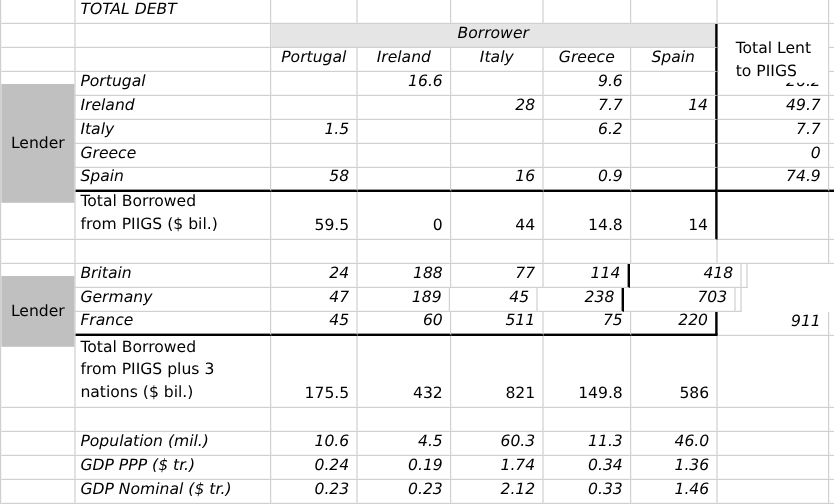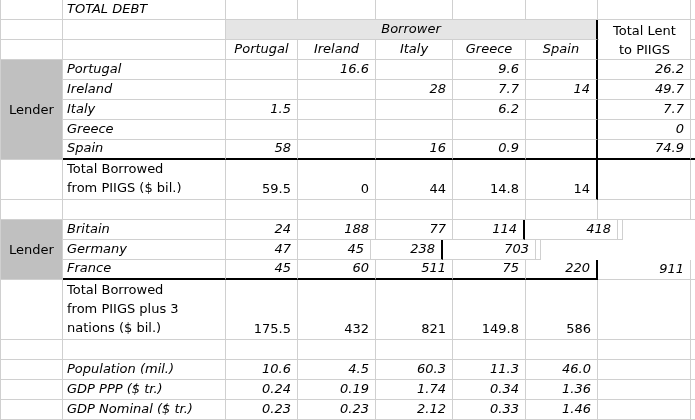--- a/index.html
+++ b/index.html
@@ -22,21 +22,21 @@
   .w9{width:5px;padding:0;}
   .wB{width:372px;} 
   .num{justify-content:flex-end;padding-right:6px;}
   .ctr{justify-content:center;padding-left:0;padding-right:0;}
   .wrap{white-space:pre-line;line-height:19px;}
   .gray{background:#e5e5e5;}
   .bb2{border-bottom:2px solid #000;}
   .br2{border-right:2px solid #000;}
   .overlay{
     position:absolute;display:flex;align-items:center;justify-content:center;
-    line-height:19px;text-align:center;
+    line-height:19px;text-align:left;margin-top:10px;
   }
   #lender1{left:0;top:60px;width:61px;height:99px;background:#c0c0c0;}
   #lender2{left:0;top:220px;width:61px;height:59px;background:#c0c0c0;}
   #totallent{left:598px;top:20px;width:91px;height:39px;background:#fff;white-space:pre-line;}
 </style>
 </head>
 <body>
 
 <div class="sheet">
 
@@ -165,20 +165,21 @@
     <div class="c w5 num">77</div>
     <div class="c w7 num br2">114</div>
     <div class="c w8 num">418</div>
     <div class="c w9"></div>
   </div>
 
   <div class="r h20">
     <div class="c w1"></div>
     <div class="c w2">Germany</div>
     <div class="c w3 num">47</div>
+    <div class="c w5 num">189</div>
     <div class="c w6 num">45</div>
     <div class="c w7 num br2">238</div>
     <div class="c w8 num">703</div>
     <div class="c w9"></div>
   </div>
 
   <div class="r h20">
     <div class="c w1"></div>
     <div class="c w2 bb2">France</div>
     <div class="c w3 num bb2">45</div>

